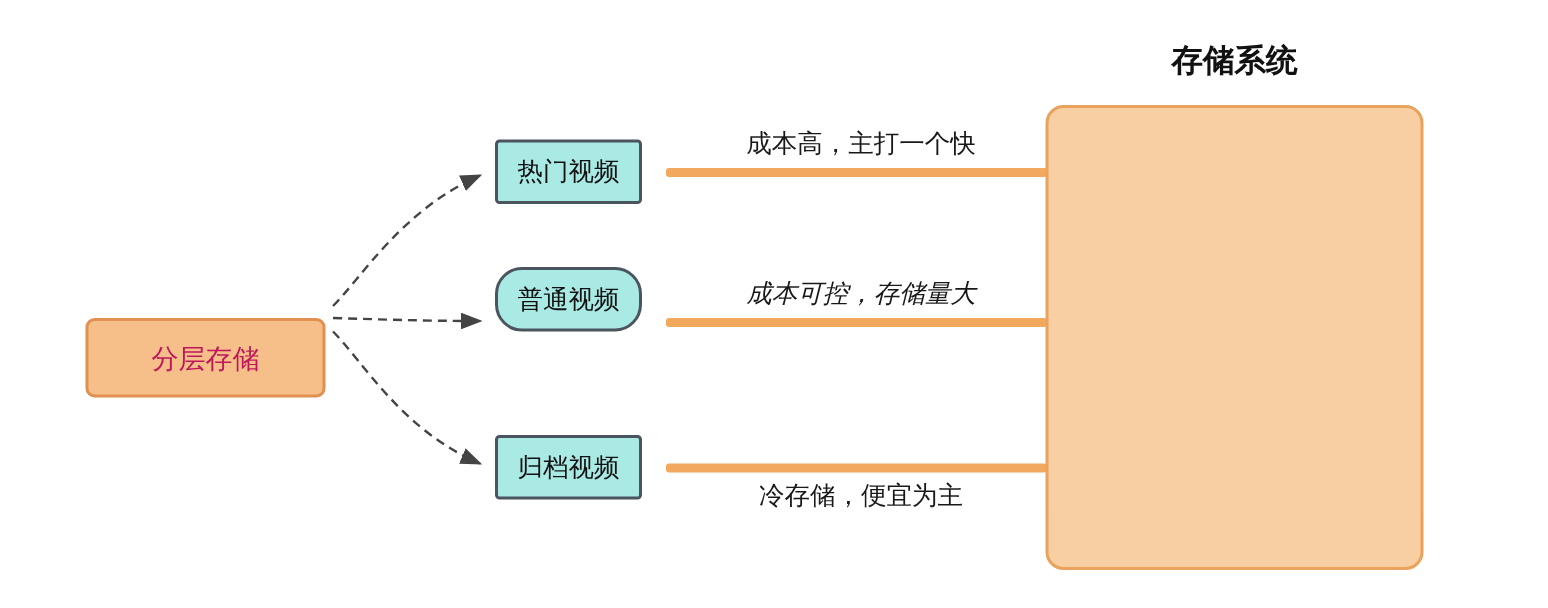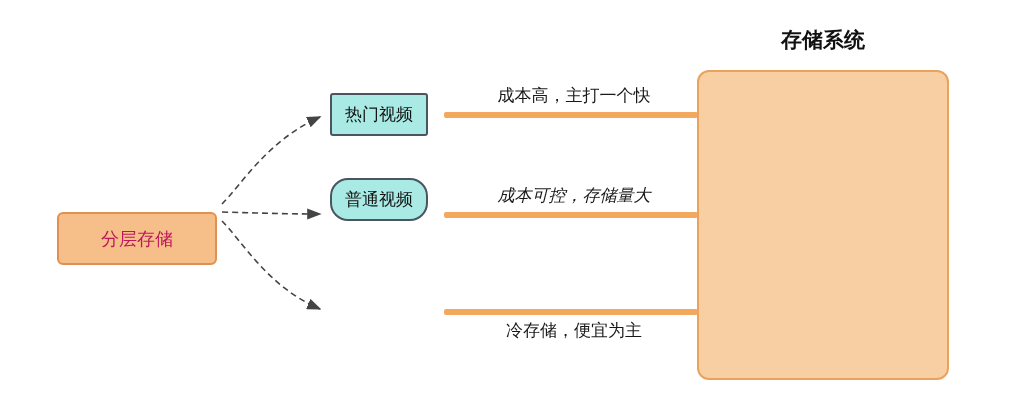--- a/index.html
+++ b/index.html
@@ -96,14 +96,15 @@
   <div class="container-box">
     
     
     
   </div>
 
   <div class="root-node">分层存储</div>
 
   <div class="cyan-box tier-node hot">热门视频</div>
   <div class="cyan-box tier-node normal">普通视频</div>
+  <div class="cyan-box tier-node archive">归档视频</div>
 
 </div>
 
 </body></html>

